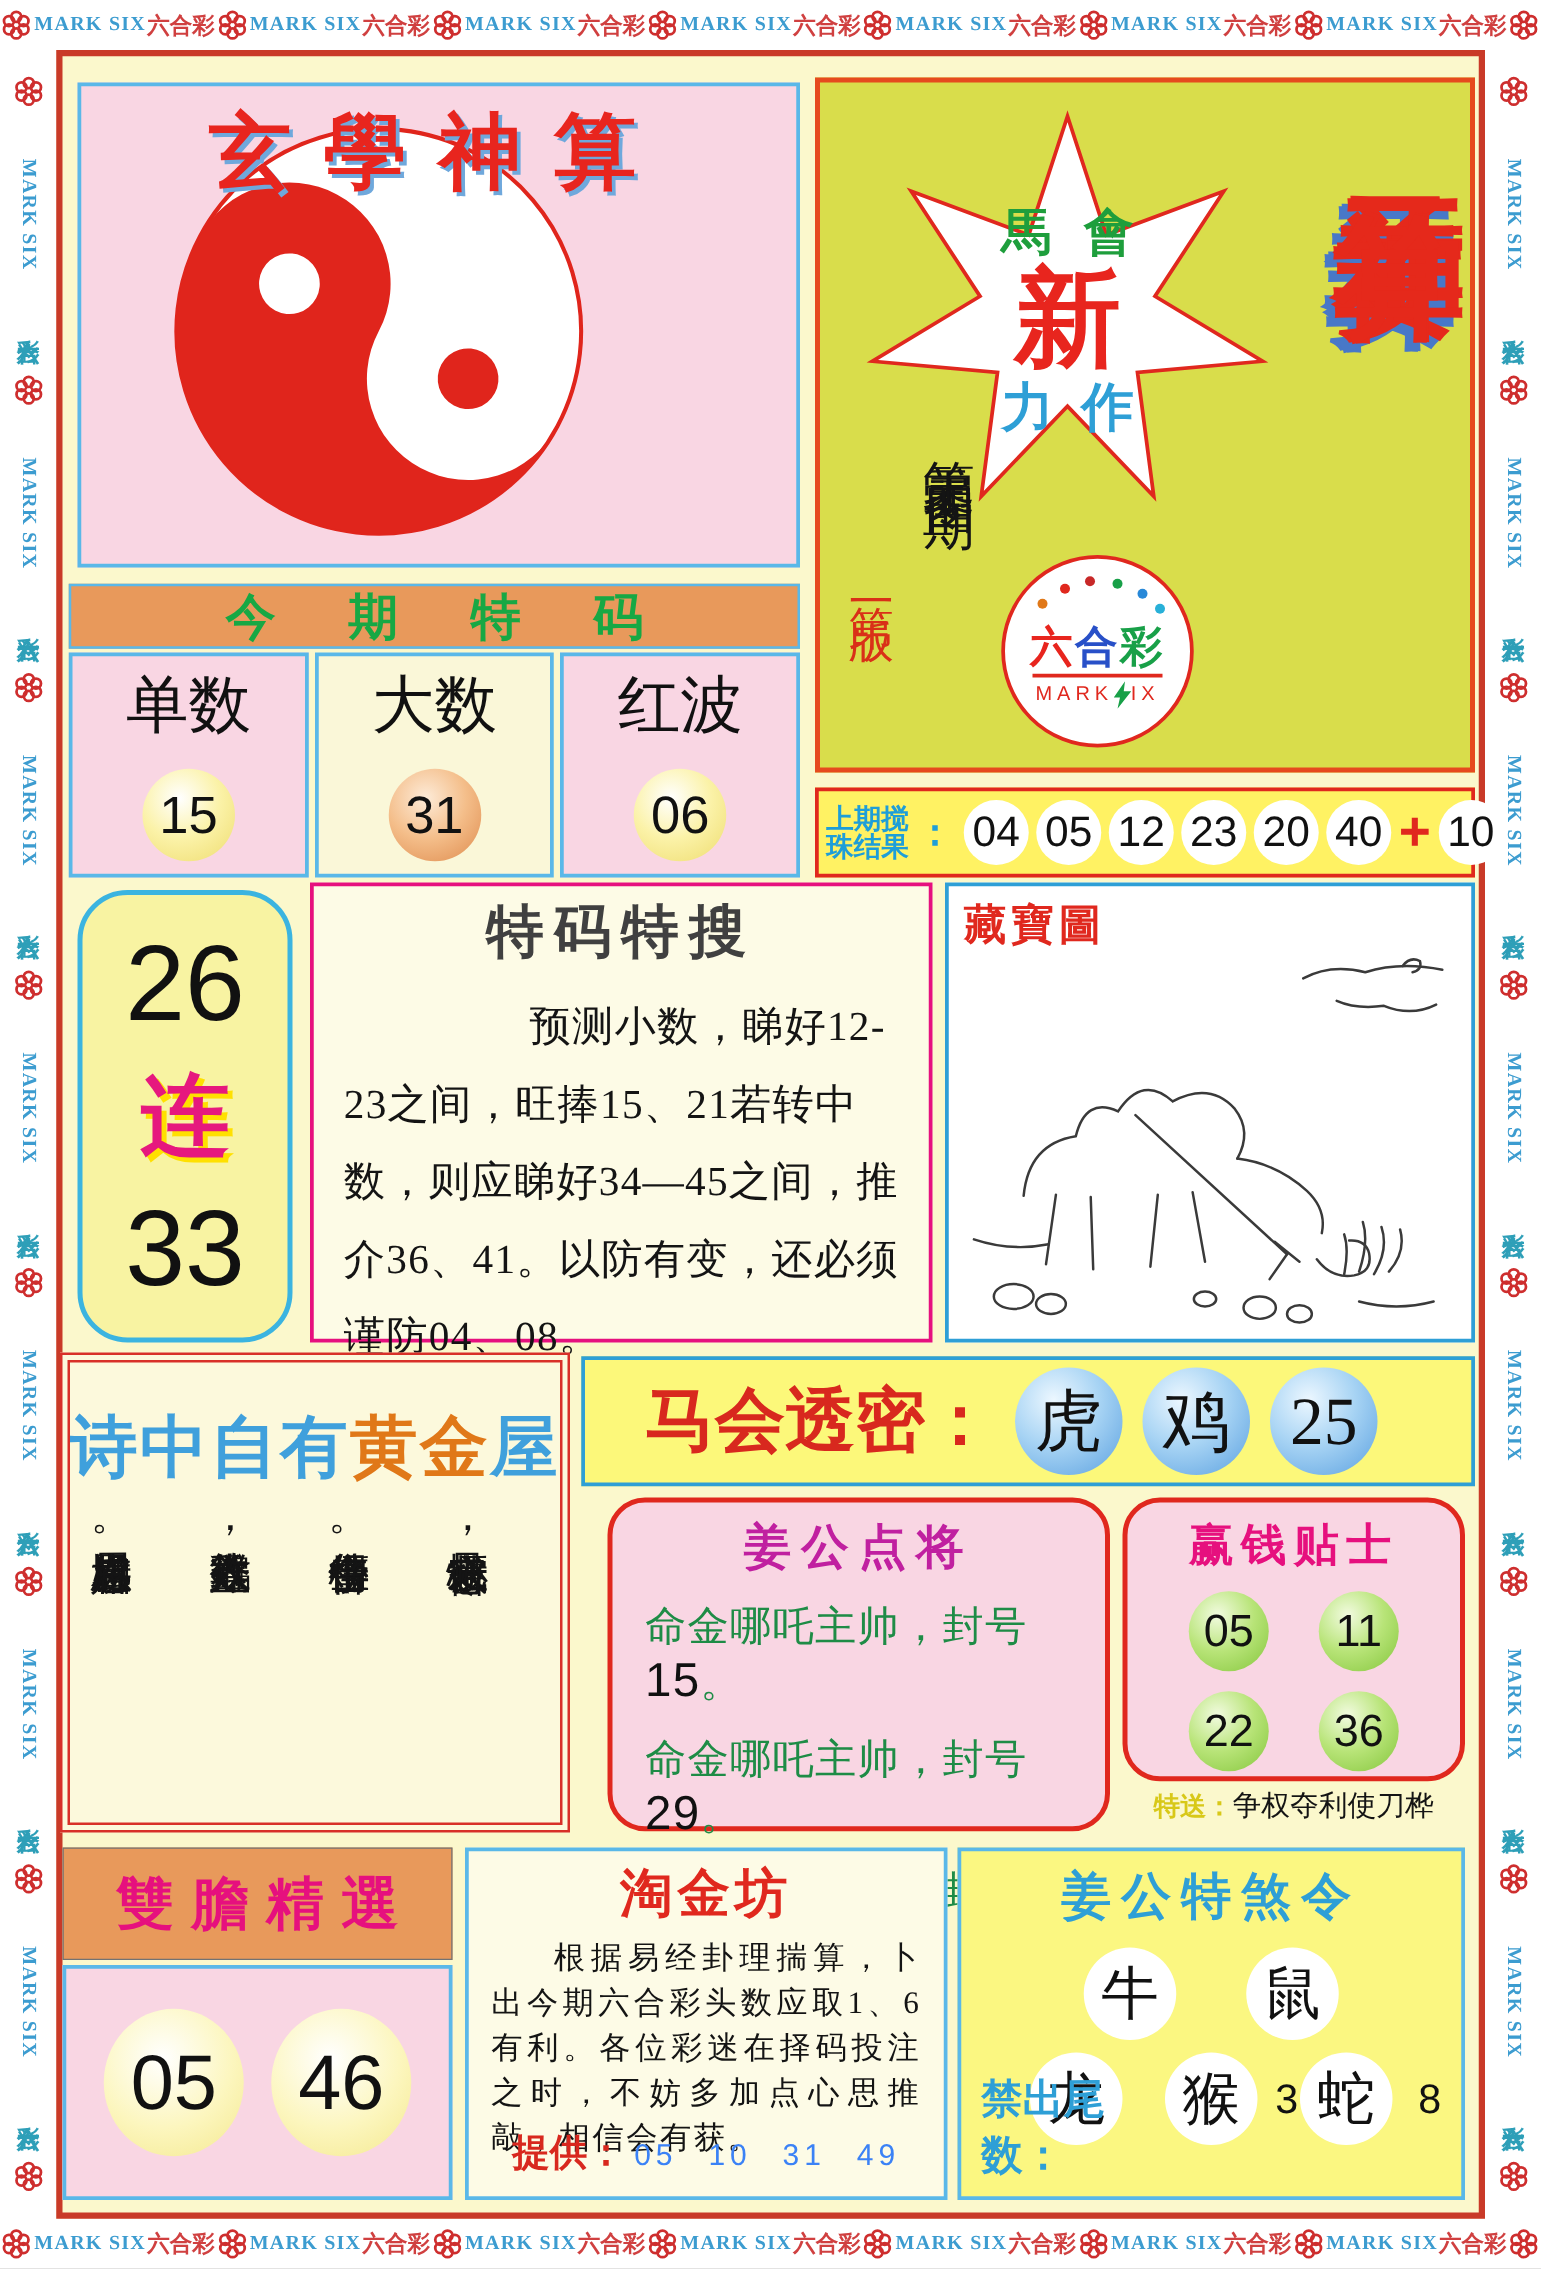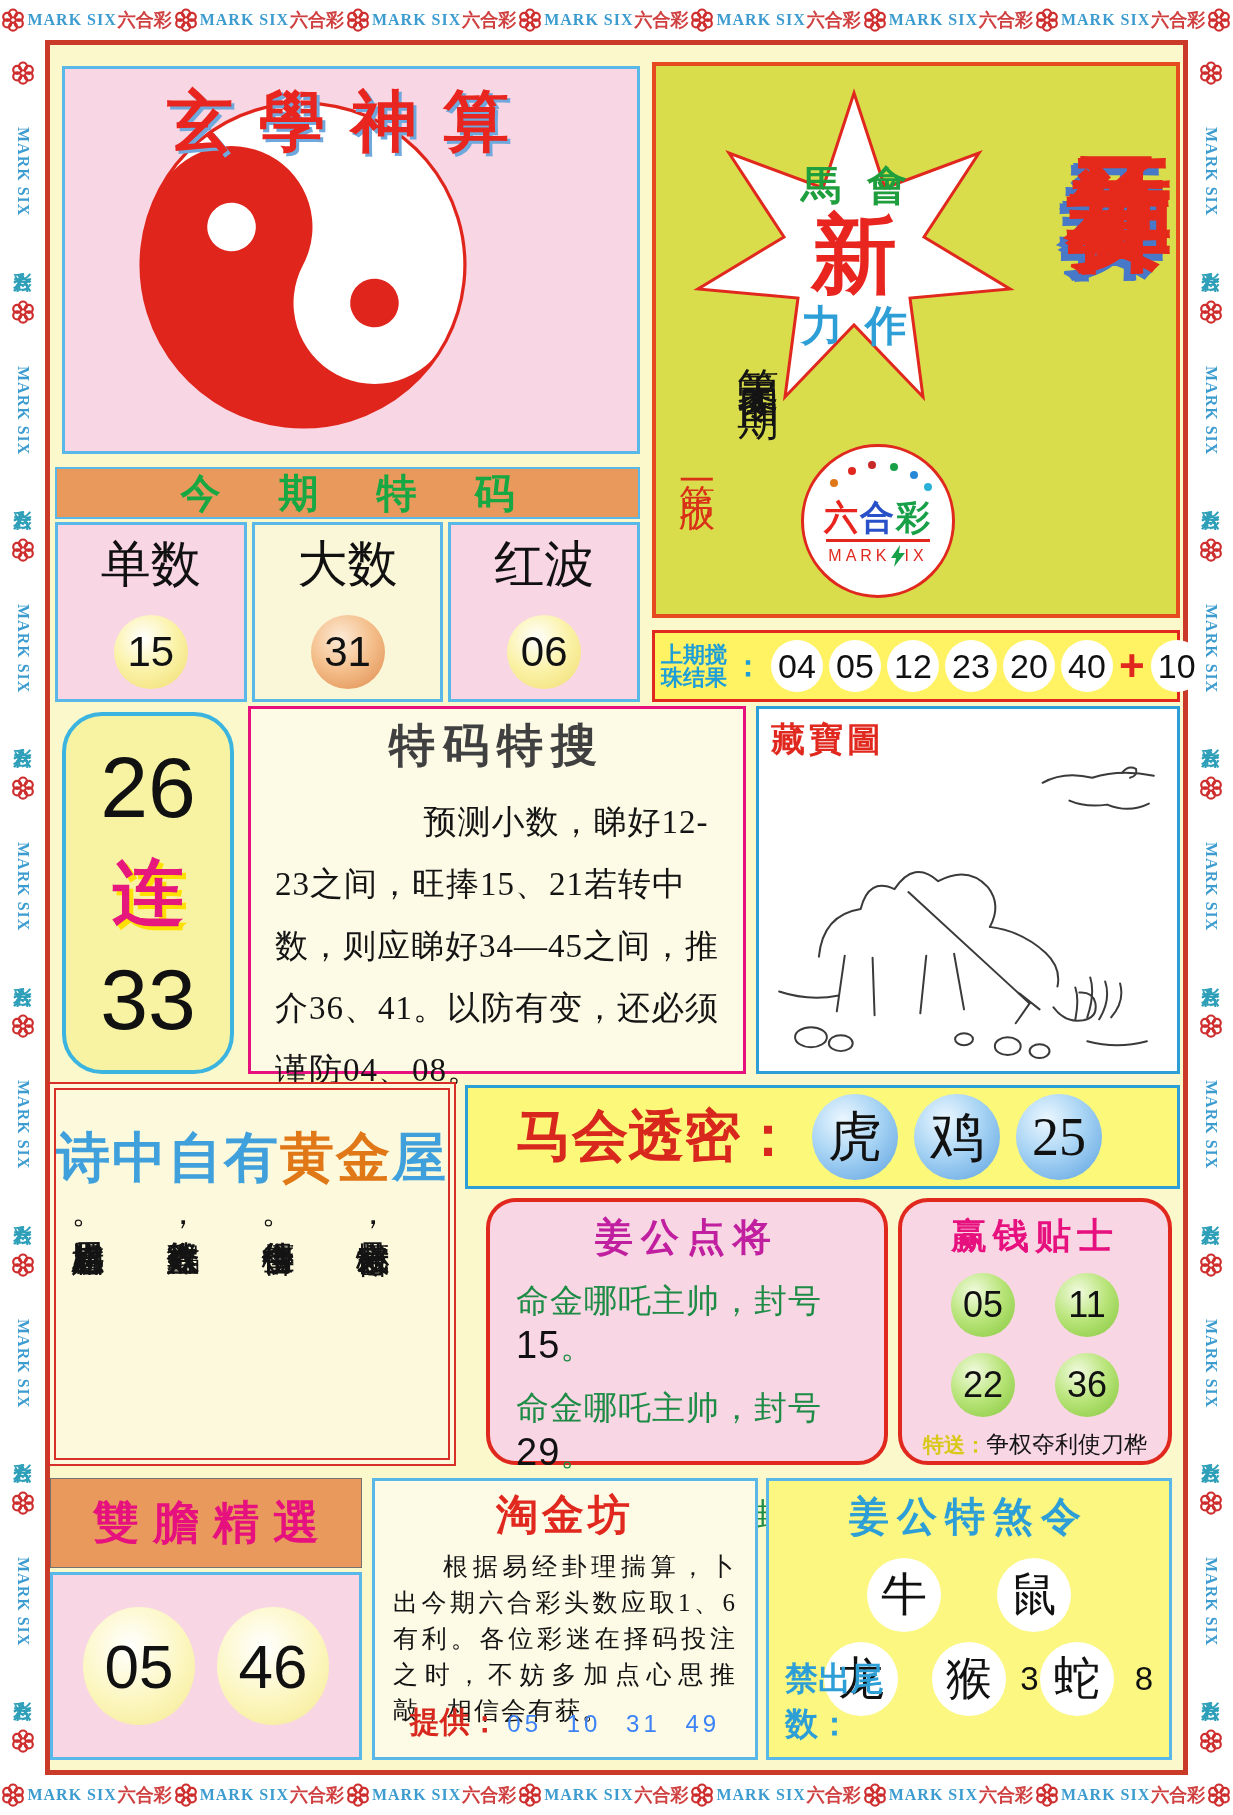--- a/index.html
+++ b/index.html
@@ -98,21 +98,21 @@
   .club-label{color:#D8281E;font-size:56px;font-weight:bold;flex:none;}
   .club-ball{width:86px;height:86px;font-size:54px;font-family:"Liberation Serif",serif;
              background:radial-gradient(circle at 36% 30%,#ECF7FF,#A8D4F4 45%,#5AA0E0);}
   
   .gpicks{left:486px;top:1198px;width:402px;height:267px;background:#F9D6E3;border:4px solid #E0281E;border-radius:30px;
           padding:10px 0 0 26px;}
   .gpicks-title{text-align:center;font-size:38px;font-weight:bold;color:#C020A0;letter-spacing:8px;margin-right:26px;}
   .gpick-line{margin-top:16px;font-size:33px;color:#1E8C46;letter-spacing:1px;}
   .gpick-num{font-family:"Liberation Sans","DejaVu Sans",sans-serif;font-size:38px;color:#111;}
   
-  .wtips{left:898px;top:1198px;width:274px;height:267px;background:#F9D6E3;border:4px solid #E0281E;border-radius:30px;}
+  .wtips{left:898px;top:1198px;width:274px;height:227px;background:#F9D6E3;border:4px solid #E0281E;border-radius:30px;}
   .wtips-title{text-align:center;margin-top:10px;font-size:36px;font-weight:bold;color:#E6107E;letter-spacing:6px;}
   .wtips-grid{display:grid;grid-template-columns:64px 64px;gap:16px 40px;justify-content:center;margin-top:12px;}
   .wt-ball{width:64px;height:64px;font-size:36px;
            background:radial-gradient(circle at 36% 30%,#F2FBE0,#B8E478 48%,#84C63C);}
   .wtips-note{margin-top:12px;text-align:center;font-size:23px;color:#141414;}
   .wtips-note .nl{color:#D8C818;font-weight:bold;font-size:21px;}
   
   .dp-header{left:50px;top:1478px;width:312px;height:90px;background:#E8995B;border:1px solid #737373;
              display:flex;align-items:center;justify-content:center;}
   .dp-header span{color:#E6107E;font-size:46px;font-weight:bold;letter-spacing:14px;text-indent:14px;}

